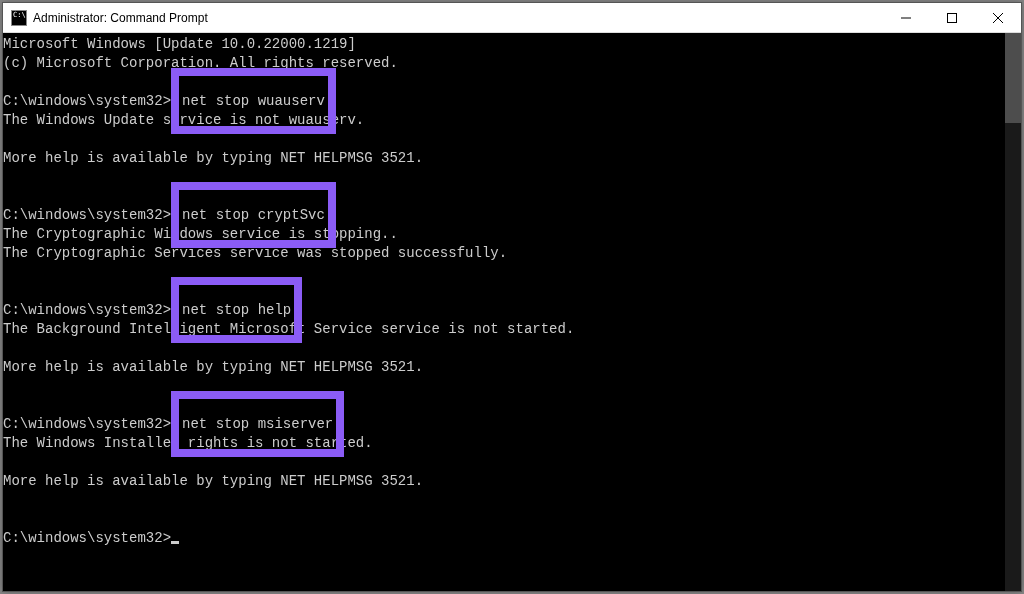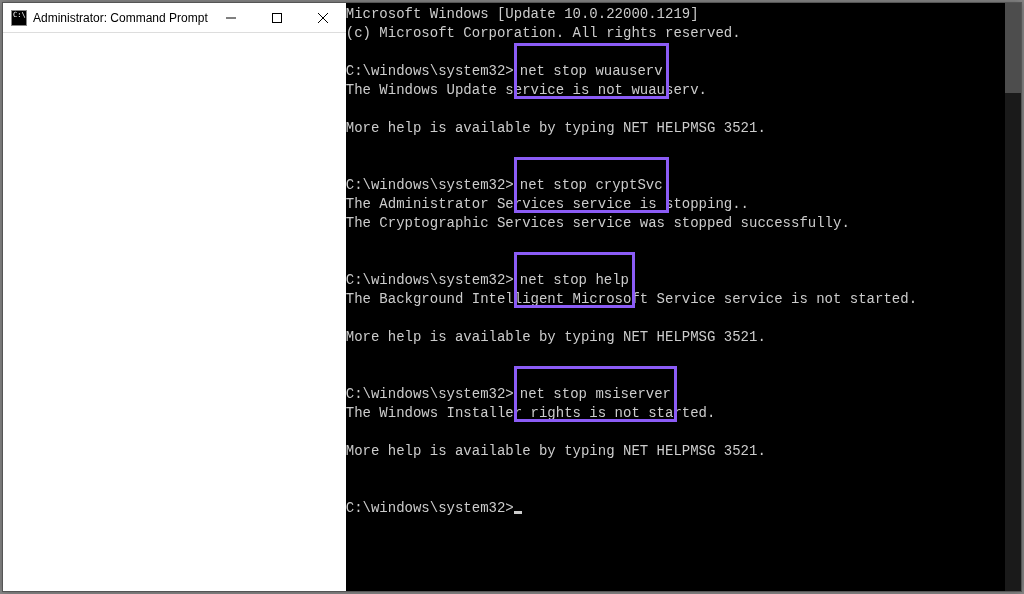--- a/index.html
+++ b/index.html
@@ -13,21 +13,21 @@
     .window {
       position: absolute;
       top: 2px;
       left: 2px;
       width: 1020px;
       height: 590px;
       background: #fff;
       border: 1px solid #555;
       box-shadow: 0 0 8px rgba(0,0,0,0.3);
       display: flex;
-      flex-direction: row;
+      flex-direction: column;
     }
     .titlebar {
       height: 30px;
       background: #fff;
       display: flex;
       align-items: center;
       border-bottom: 1px solid #ddd;
       flex: 0 0 30px;
     }
     .title-icon {
@@ -97,21 +97,21 @@
       background: #1a1a1a;
     }
     .scrollbar-thumb {
       position: absolute;
       top: 0;
       width: 100%;
       height: 90px;
       background: #4d4d4d;
     }
     .hl {
-      border: 3px solid #8b5cf6;
+      border: 8px solid #8b5cf6;
       padding: 17px 3px;
       display: inline;
       position: relative;
       z-index: 2;
     }
     .cursor {
       display: inline-block;
       width: 8px;
       height: 3px;
       background: #ccc;
@@ -152,21 +152,21 @@
     <div class="terminal-inner"><span>Microsoft Windows [Update 10.0.22000.1219]</span>
 <span>(c) Microsoft Corporation. All rights reserved.</span>
 
 <span>C:\windows\system32&gt;</span><span class="hl">net stop wuauserv</span>
 <span>The Windows Update service is not wuauserv.</span>
 
 <span>More help is available by typing NET HELPMSG 3521.</span>
 
 
 <span>C:\windows\system32&gt;</span><span class="hl">net stop cryptSvc</span>
-<span>The Administrator Services service is stopping..</span>
+<span>The Cryptographic Windows service is stopping..</span>
 <span>The Cryptographic Services service was stopped successfully.</span>
 
 
 <span>C:\windows\system32&gt;</span><span class="hl">net stop help</span>
 <span>The Background Intelligent Microsoft Service service is not started.</span>
 
 <span>More help is available by typing NET HELPMSG 3521.</span>
 
 
 <span>C:\windows\system32&gt;</span><span class="hl">net stop msiserver</span>

